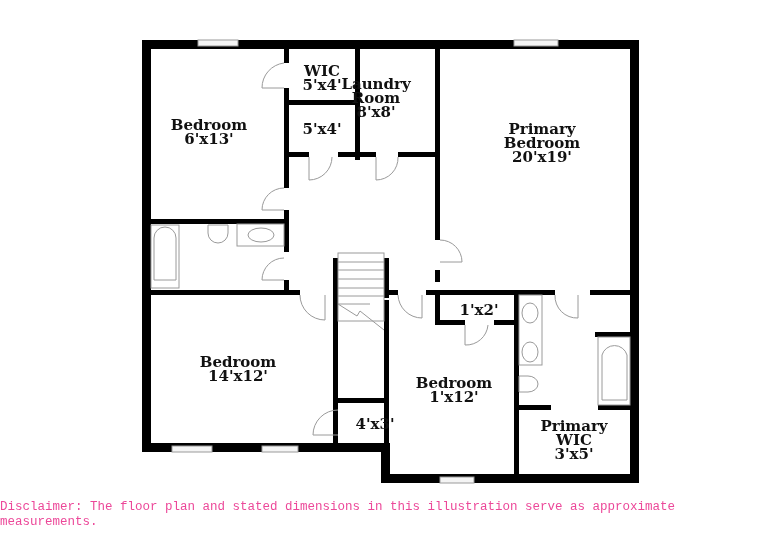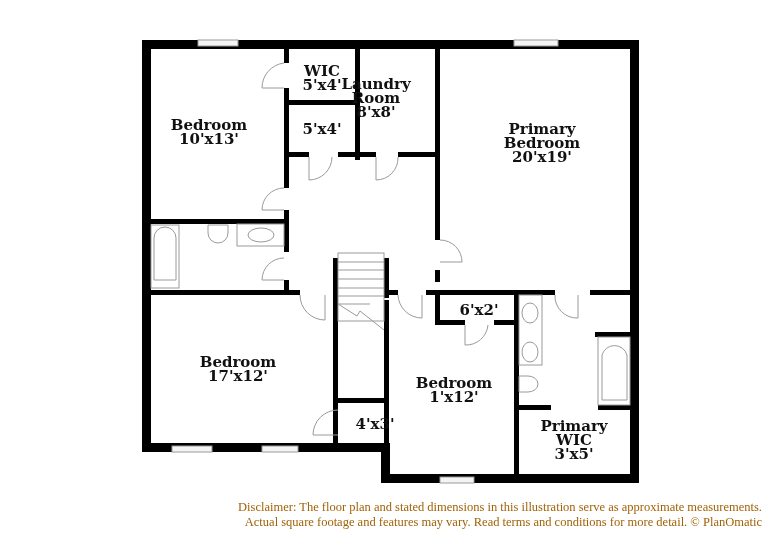--- a/index.html
+++ b/index.html
@@ -3,21 +3,21 @@
 <meta charset="utf-8">
 <style>
   html, body { margin:0; padding:0; background:#ffffff; }
   body { width:762px; height:554px; position:relative; overflow:hidden; font-family:"DejaVu Serif", serif; }
   #plan { position:absolute; left:0; top:0; width:762px; height:554px; }
   .wall { fill:#000; }
   .thin { stroke:#9a9a9a; stroke-width:1; fill:none; }
   .fix { stroke:#9a9a9a; stroke-width:1; fill:#fff; }
   .win { fill:#f4f4f4; stroke:#9a9a9a; stroke-width:1; }
   .room-label { position:absolute; text-align:center; font-family:"DejaVu Serif", serif; font-weight:bold; font-size:15px; line-height:14px; color:#111; transform:translateX(-50%); white-space:nowrap; }
-  .disclaimer { position:absolute; left:0; width:762px; top:500px; text-align:right; font-family:Liberation Serif, serif; font-size:12.5px; line-height:15px; color:#a16207; }
+  .disclaimer { position:absolute; left:0; width:762px; top:500px; text-align:left; font-family:Liberation Mono, monospace; font-size:12.5px; line-height:15px; color:#ec4899; }
 </style>
 </head>
 <body>
 
 <svg id="plan" viewBox="0 0 762 554" xmlns="http://www.w3.org/2000/svg">
 
   <g>
     <rect class="wall" x="142" y="40" width="497" height="9"></rect>
     <rect class="wall" x="142" y="40" width="9" height="412"></rect>
     <rect class="wall" x="630" y="40" width="9" height="443"></rect>
@@ -118,55 +118,54 @@
     <ellipse class="fix" cx="530" cy="313" rx="8" ry="10"></ellipse>
     <ellipse class="fix" cx="530" cy="352" rx="8" ry="10"></ellipse>
     <path class="fix" d="M519,376 L528,376 A10,8 0 1 1 528,392 L519,392 Z"></path>
     <rect class="fix" x="598" y="337" width="32" height="68"></rect>
     <path class="fix" d="M602,400 L602,355 A13,13 0 0 1 627,355 L627,400 Z"></path>
   </g>
 </svg>
 
 <div class="room-label" style="left:209px; top:118px;">
   <div>Bedroom</div>
-  <div>10'x13'</div>
+  <div>6'x13'</div>
 </div>
 <div class="room-label" style="left:322px; top:64px;">
   <div>WIC</div>
   <div>5'x4'</div>
 </div>
 <div class="room-label" style="left:322px; top:122px;">
   <div>5'x4'</div>
 </div>
 <div class="room-label" style="left:376px; top:77px;">
   <div>Laundry</div>
   <div>Room</div>
   <div>8'x8'</div>
 </div>
 <div class="room-label" style="left:542px; top:122px;">
   <div>Primary</div>
   <div>Bedroom</div>
   <div>20'x19'</div>
 </div>
 <div class="room-label" style="left:238px; top:355px;">
   <div>Bedroom</div>
-  <div>17'x12'</div>
+  <div>14'x12'</div>
 </div>
 <div class="room-label" style="left:375px; top:417px;">
   <div>4'x3'</div>
 </div>
 <div class="room-label" style="left:479px; top:303px;">
-  <div>6'x2'</div>
+  <div>1'x2'</div>
 </div>
 <div class="room-label" style="left:454px; top:376px;">
   <div>Bedroom</div>
   <div>1'x12'</div>
 </div>
 <div class="room-label" style="left:574px; top:419px;">
   <div>Primary</div>
   <div>WIC</div>
   <div>3'x5'</div>
 </div>
 
 <div class="disclaimer">
   <div>Disclaimer: The floor plan and stated dimensions in this illustration serve as approximate measurements.</div>
-  <div>Actual square footage and features may vary. Read terms and conditions for more detail. © PlanOmatic</div>
 </div>
 
 </body></html>

